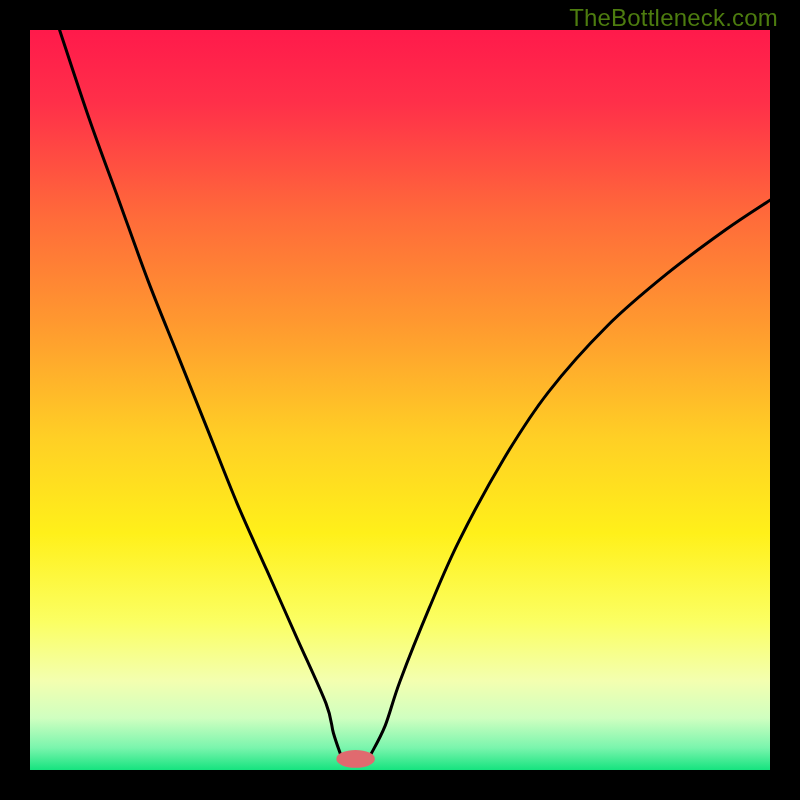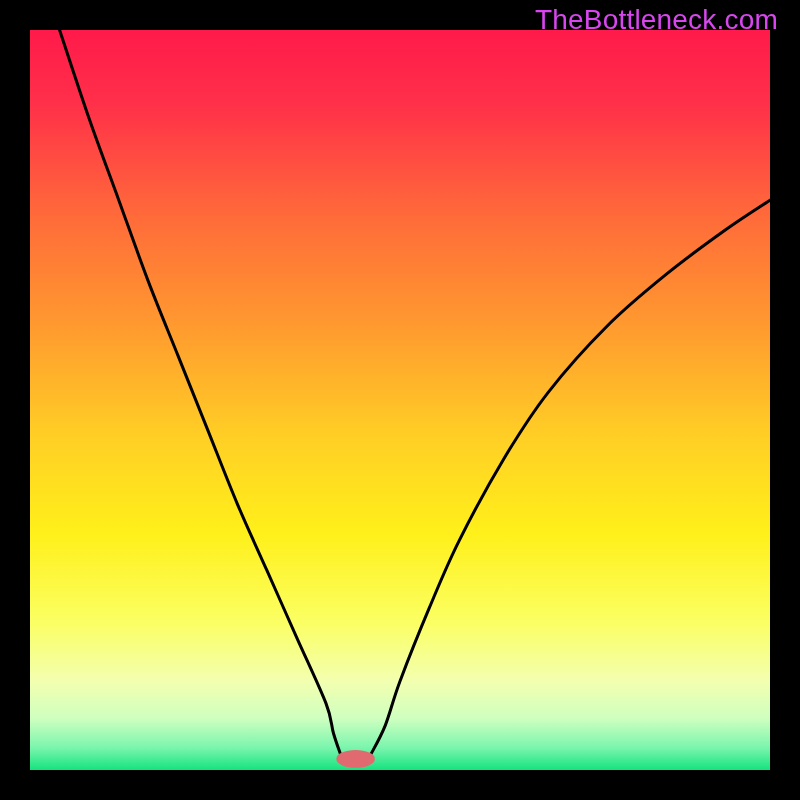--- a/index.html
+++ b/index.html
@@ -23,22 +23,22 @@
     top: 30px;
     left: 30px;
     width: 740px;
     height: 740px;
     overflow: hidden;
   }
   .watermark {
     position: absolute;
     top: 4px;
     right: 22px;
-    color: #d946ef;
-    font-size: 28px;
+    color: #4d7c0f;
+    font-size: 24px;
     font-weight: 500;
     letter-spacing: 0.2px;
     user-select: none;
   }
   svg { display: block; }
 </style>
 </head>
 <body>
 
 <div class="frame">

